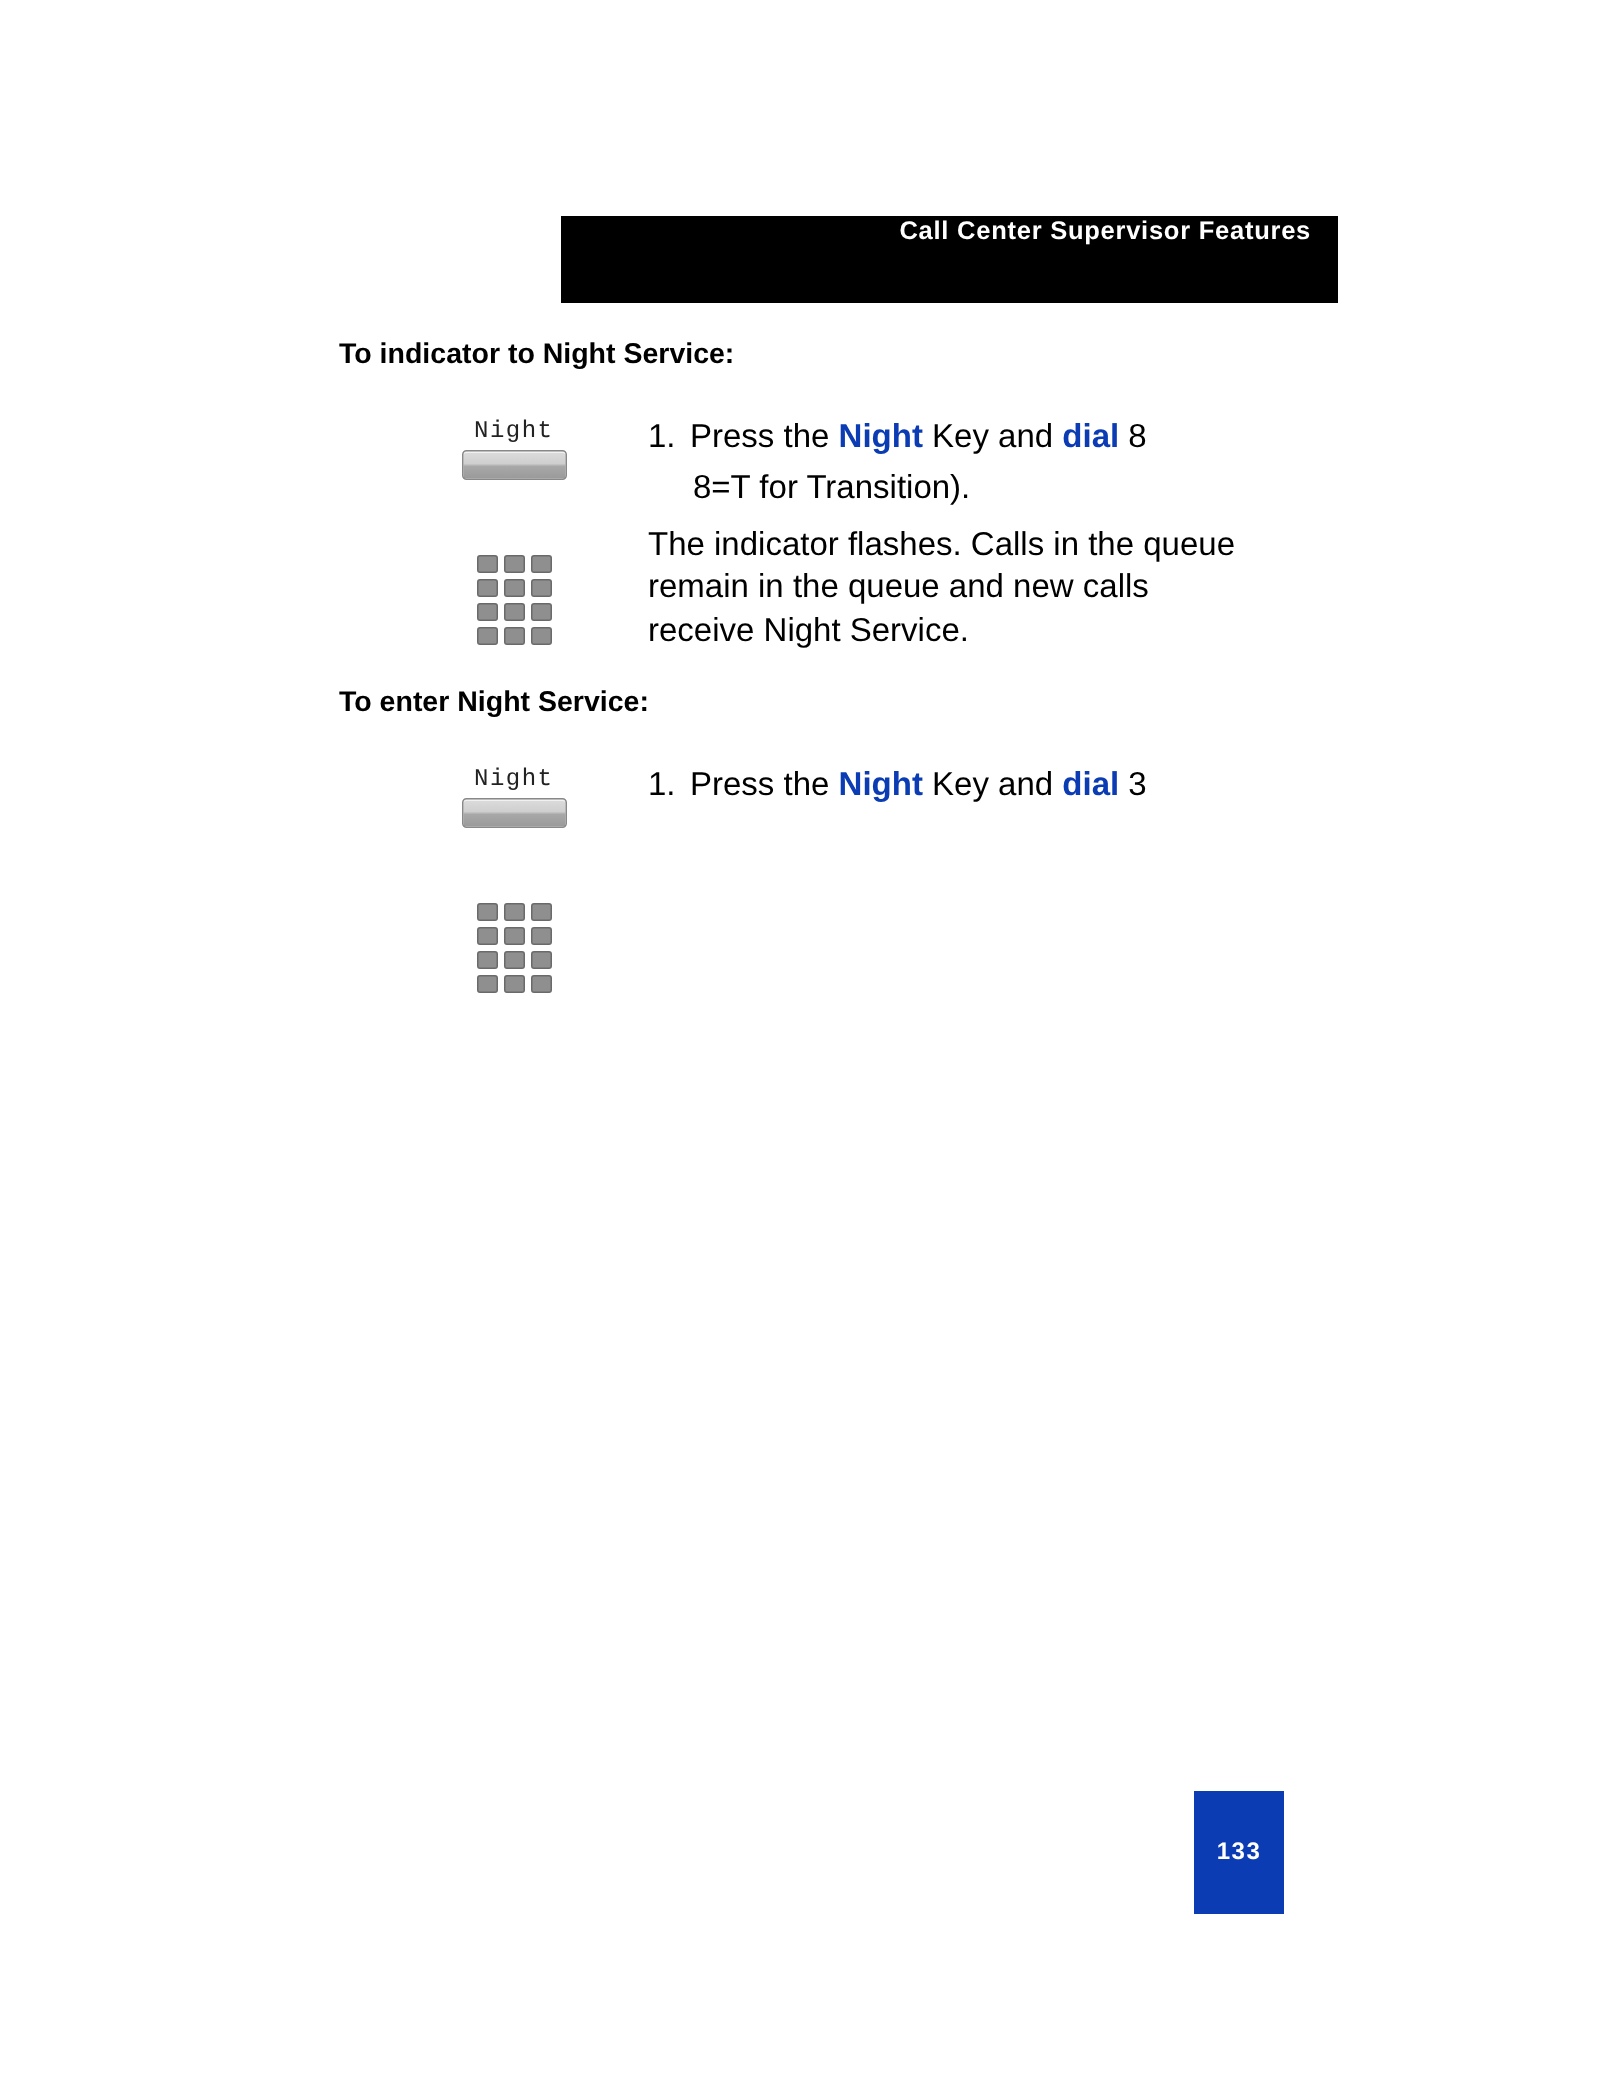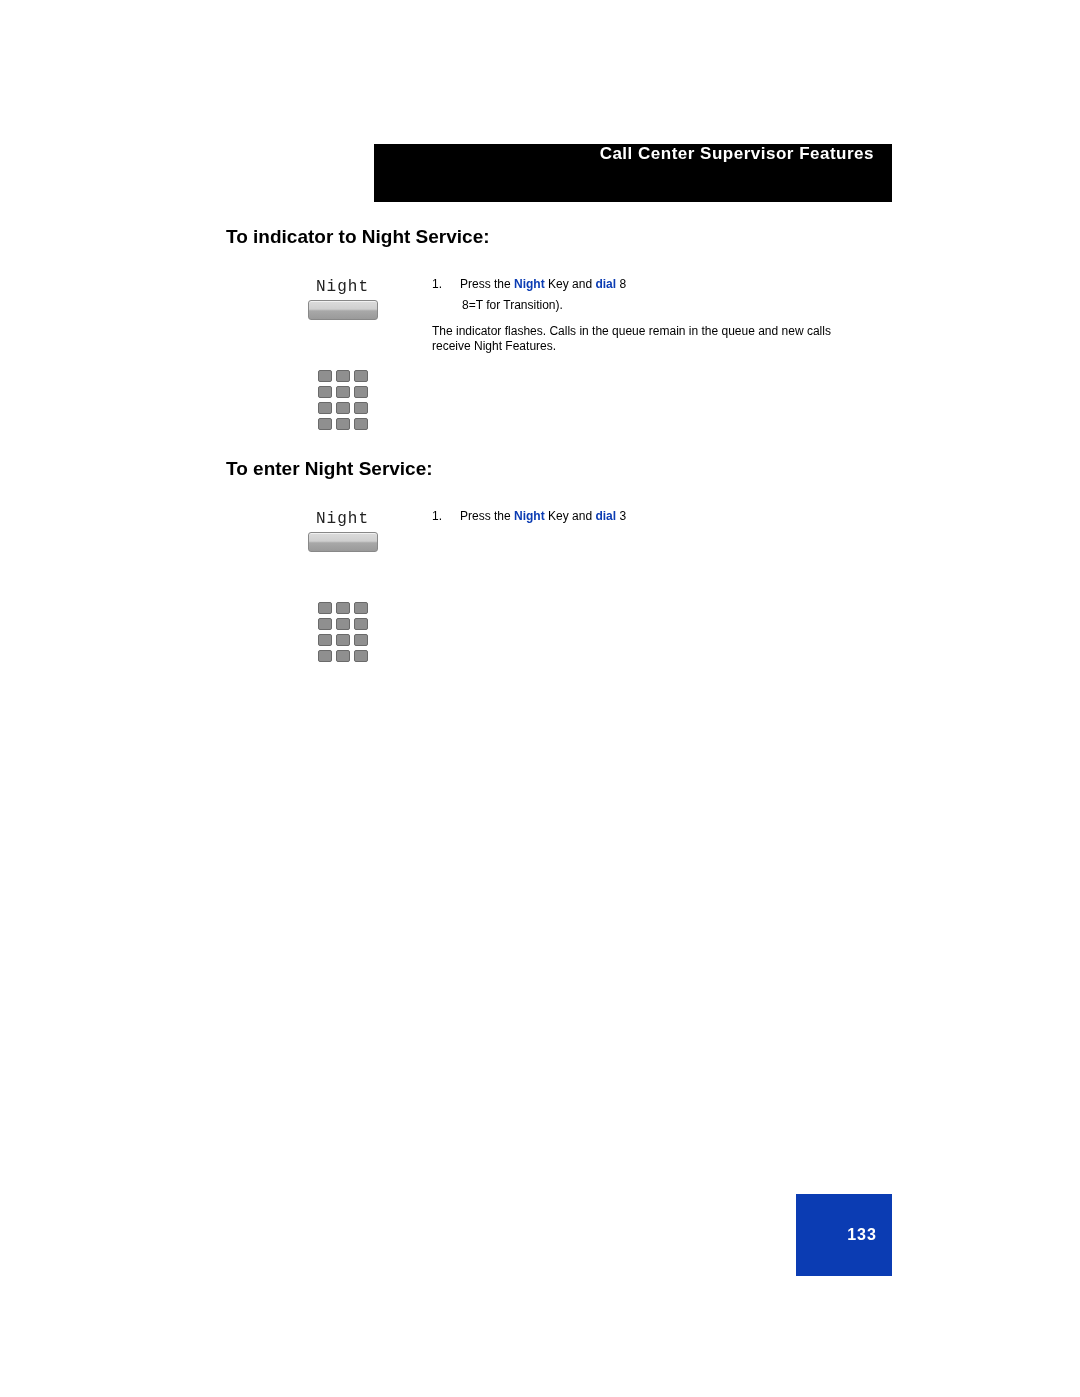--- a/index.html
+++ b/index.html
@@ -78,41 +78,40 @@
   .keypad div {
     background: #8f8f8f;
     border: 1px solid #6a6a6a;
     border-radius: 2px;
   }
 
   .step-block {
     position: absolute;
     left: 432px;
     width: 405px;
-    font-size: 12px;
+    font-size: 22px;
     line-height: 1.28;
   }
   .step-line { margin-bottom: 6px; }
   .num { display:inline-block; width: 28px; }
   .night-em { color: #0b3cb3; font-weight: bold; }
   .dial-em { color: #0b3cb3; font-weight: bold; }
   .sub { margin-left: 30px; }
   .desc { margin-top: 10px; }
 
   .page-num-box {
     position: absolute;
     left: 796px;
     top: 1194px;
     width: 60px;
     height: 82px;
     background: #0b3cb3;
     display: flex;
     align-items: center;
     justify-content: center;
-    padding-left: 36px;
   }
   .page-num-box span {
     color: #fff;
     font-weight: bold;
     font-size: 16px;
     letter-spacing: 1px;
   }
 </style>
 </head>
 <body>
@@ -145,21 +144,21 @@
         <div></div>
         <div></div>
     </div>
   </div>
 
   <div class="step-block" style="top:277px;">
     <div class="step-line">
       <span class="num">1.</span><span>Press the </span><span class="night-em">Night</span><span> Key and </span><span class="dial-em">dial</span><span> 8</span>
     </div>
     <div class="sub">8=T for Transition).</div>
-    <div class="desc">The indicator flashes. Calls in the queue remain in the queue and new calls receive Night Features.</div>
+    <div class="desc">The indicator flashes. Calls in the queue remain in the queue and new calls receive Night Service.</div>
   </div>
 
   <div class="section-heading h2">To enter Night Service:</div>
 
   <div class="illus" style="top:510px;">
     <div class="key-label">Night</div>
     <div class="key-button"></div>
   </div>
 
   <div class="illus" style="top:602px;">

